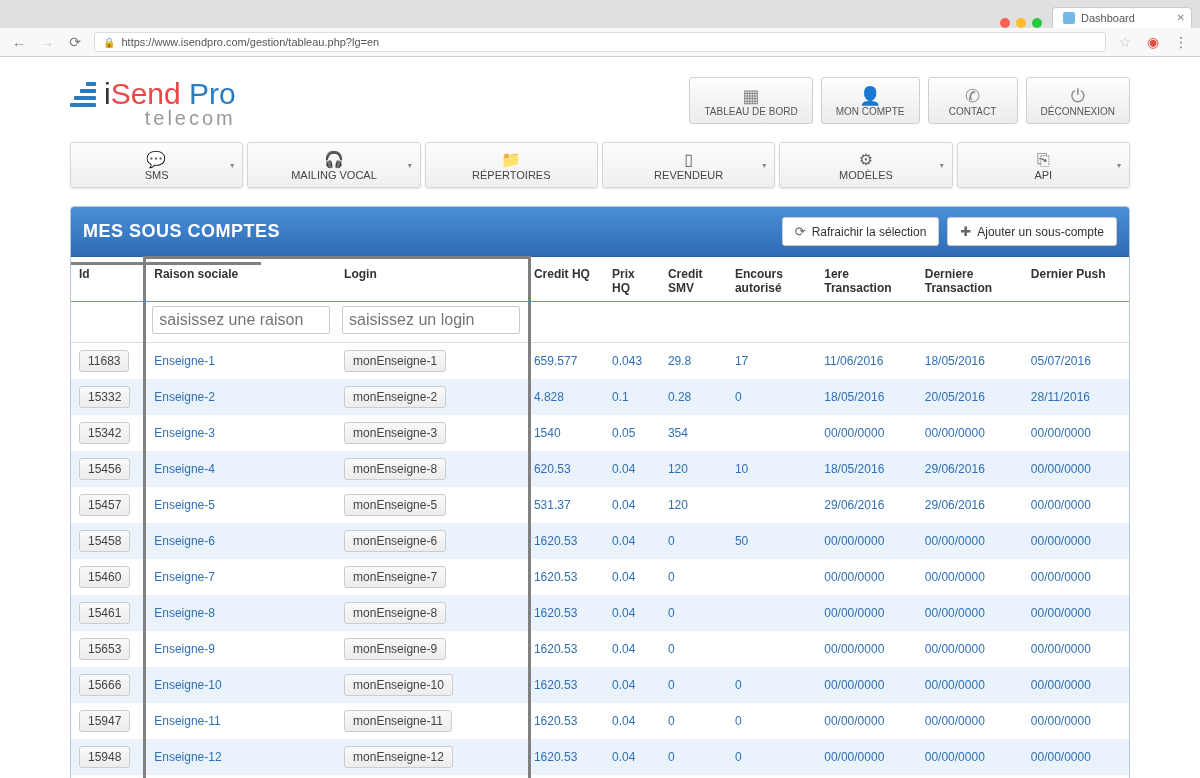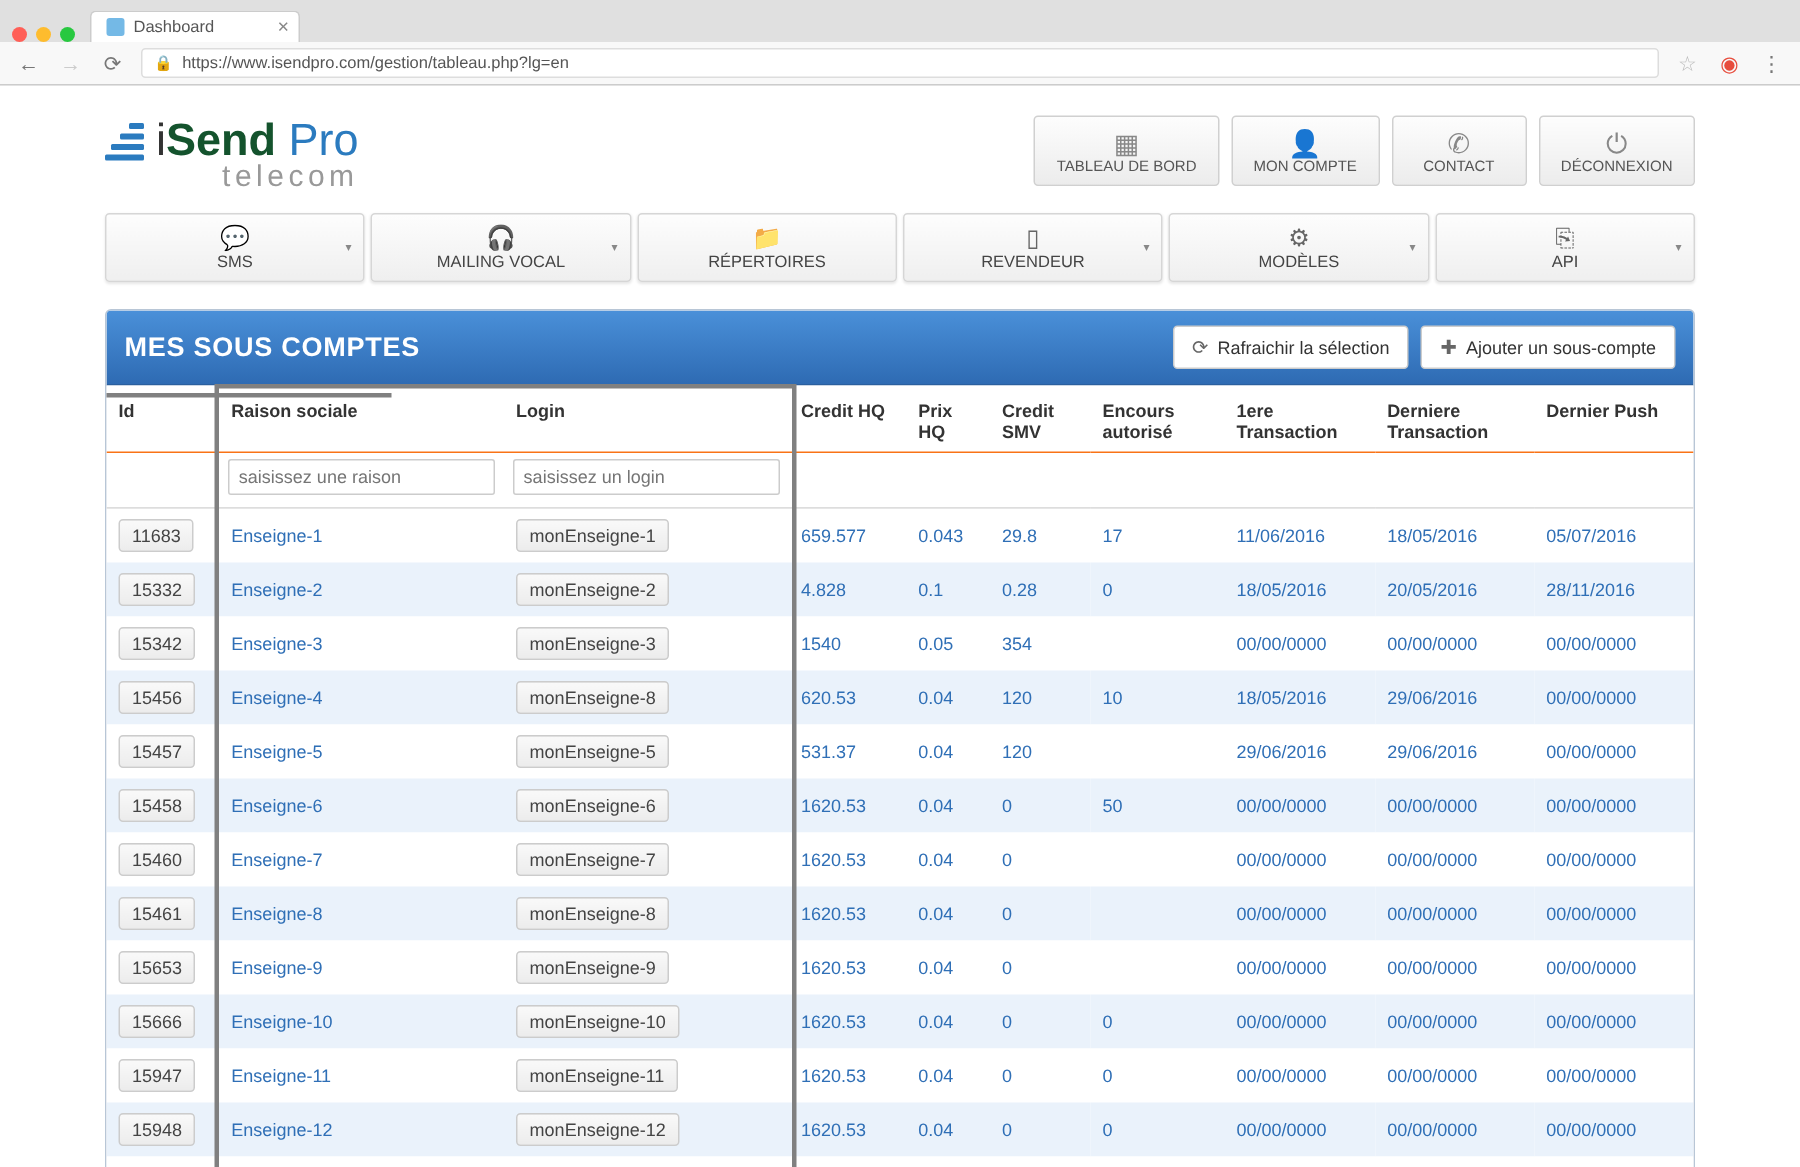--- a/index.html
+++ b/index.html
@@ -1,20 +1,20 @@
 <!DOCTYPE html>
 <html><head>
 <meta charset="utf-8">
 <style>
   * { box-sizing: border-box; margin: 0; padding: 0; }
   body { font-family: Arial, Helvetica, sans-serif; font-size: 13px; color: #333; background: #fff; }
 
   
   .chrome { border-bottom: 1px solid #ccc; background: #f2f2f2; }
-  .tabbar { display: flex; align-items: flex-end; height: 28px; padding: 0 8px; background: #e0e0e0; }
+  .tabbar { display: flex; align-items: flex-end; height: 28px; padding: 0 8px; background: #e0e0e0; justify-content: flex-end; }
   .traffic { display: flex; gap: 6px; align-items: center; margin-right: 10px; }
   .dot { width: 10px; height: 10px; border-radius: 50%; }
   .dot.r { background:#ff5f57; } .dot.y{background:#febc2e;} .dot.g{background:#28c840;}
   .tab { background:#fff; border:1px solid #ccc; border-bottom:none; border-radius:4px 4px 0 0;
          padding:4px 24px 4px 10px; display:flex; align-items:center; gap:6px; font-size:11px; color:#555; position:relative; min-width:140px;}
   .tab .fav { width:12px;height:12px;border-radius:2px;background:#74b9e6; display:inline-block;}
   .tab .close { position:absolute; right:6px; top:4px; font-size:10px; color:#888;}
   .addrrow { display:flex; align-items:center; gap:10px; padding:4px 10px; background:#f8f8f8; }
   .nav-ico { width:18px; text-align:center; color:#777; font-size:14px; }
   .addr { flex:1; border:1px solid #ddd; border-radius:3px; padding:3px 8px; font-size:11px; color:#555; background:#fff; display:flex; align-items:center; gap:6px;}
@@ -26,21 +26,21 @@
   .logo { display:flex; flex-direction:column; }
   .logo-row { display:flex; align-items:center; gap:8px; }
   .logo-bars { display:flex; flex-direction:column; gap:3px; }
   .logo-bars span { display:block; height:4px; background:#2b7bbf; border-radius:1px; }
   .logo-bars span:nth-child(1){width:10px;margin-left:16px;}
   .logo-bars span:nth-child(2){width:16px;margin-left:10px;}
   .logo-bars span:nth-child(3){width:22px;margin-left:4px;}
   .logo-bars span:nth-child(4){width:26px;}
   .logo-text { font-size:30px; font-weight:300; color:#333; }
   .logo-text .i { color:#333; }
-  .logo-text .send { color:#14532d; font-weight:700; }
+  .logo-text .send { color:#ef4444; font-weight:400; }
   .logo-text .pro { color:#2b7bbf; font-weight:400; }
   .logo-sub { text-align:right; color:#999; font-size:20px; letter-spacing:3px; margin-top:-4px;}
   .acct-btns { display:flex; gap:8px; }
   .acct-btn { border:1px solid #d0d0d0; background:linear-gradient(#fdfdfd,#ececec); border-radius:3px;
               padding:8px 14px 6px; text-align:center; min-width:90px; cursor:pointer; color:#555; font-size:10px;}
   .acct-btn .ic { font-size:18px; color:#888; display:block; line-height:20px; }
 
   
   .mainnav { display:flex; gap:4px; margin-bottom:18px; }
   .mnitem { flex:1; border:1px solid #d6d6d6; background:linear-gradient(#fdfdfd,#efefef); border-radius:3px;
@@ -54,21 +54,21 @@
               justify-content:space-between; padding:10px 12px; border-bottom:1px solid #2a5f9e;gap:16px; }
   .panel-title { font-size:18px; font-weight:bold; letter-spacing:.5px;}
   .panel-actions { display:flex; gap:8px; }
   .pa-btn { background:#fff; color:#333; border:1px solid #ccc; border-radius:3px; padding:6px 12px; font-size:12px; cursor:pointer; display:flex; align-items:center; gap:6px;}
   .pa-btn .ic { color:#666; font-size:13px; }
 
   
   table { width:100%; border-collapse:collapse; background:#fff; }
   thead th { text-align:left; font-size:12px; font-weight:bold; color:#333; padding:10px 8px 6px; vertical-align:top; border-bottom:1px solid #f97316;}
   thead tr.filters th { padding:4px 6px 8px; border-bottom:1px solid #ddd;}
-  .filter-in { width:100%; border:1px solid #ccc; border-radius:2px; padding:4px 6px; font-size:12px; color:#999;}
+  .filter-in { width:100%; border:1px solid #ccc; border-radius:2px; padding:4px 6px; font-size:16px; color:#999;}
   tbody td { padding:7px 8px; font-size:12px; vertical-align:middle; }
   tbody tr:nth-child(even) td { background:#eaf2fb; }
   tbody tr:nth-child(odd) td { background:#fff; }
   .chip { display:inline-block; background:linear-gradient(#f9f9f9,#ececec); border:1px solid #ccc; border-radius:3px; padding:3px 8px; color:#444;}
   .link { color:#2f6fb6; cursor:pointer; }
   .num { color:#2f6fb6; }
 
   
   .hl-wrap { position:relative; }
   .hl-box { position:absolute; border:3px solid #808080; pointer-events:none; z-index:5; }

